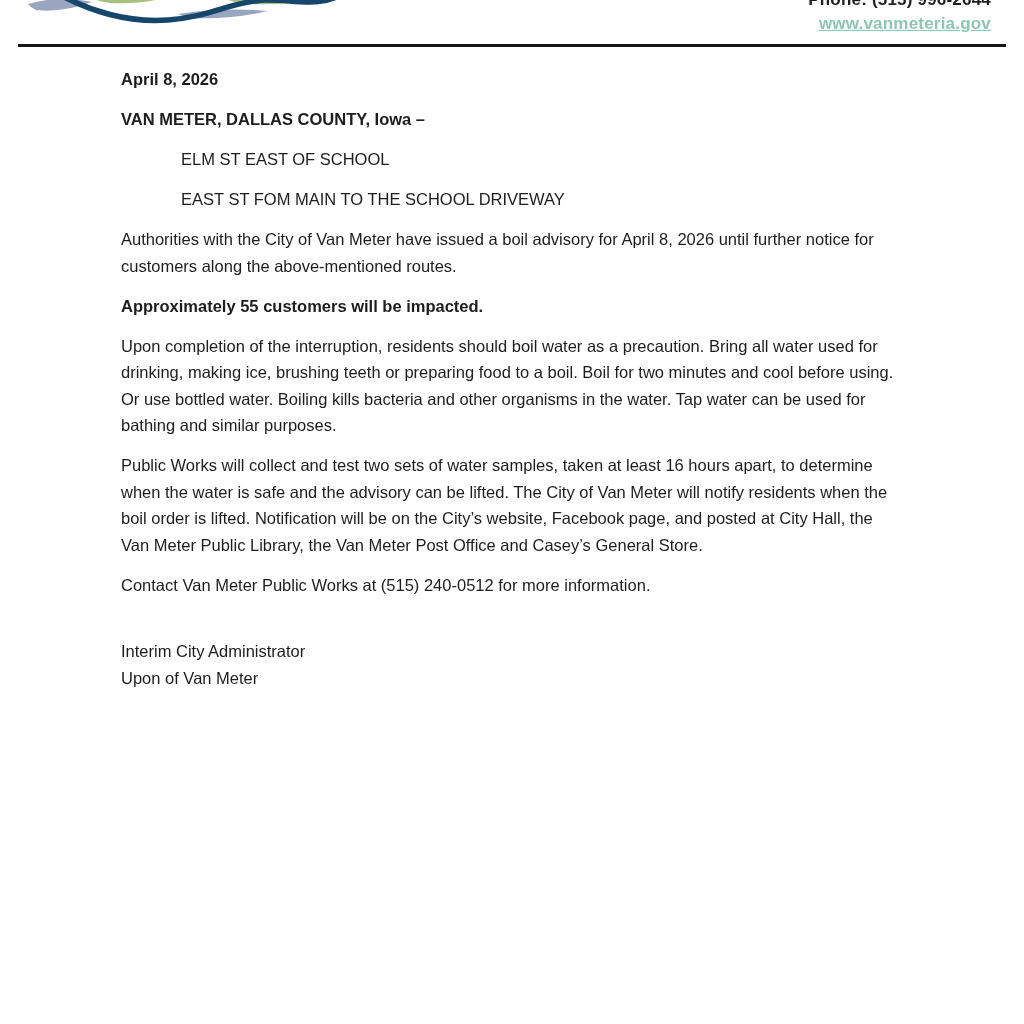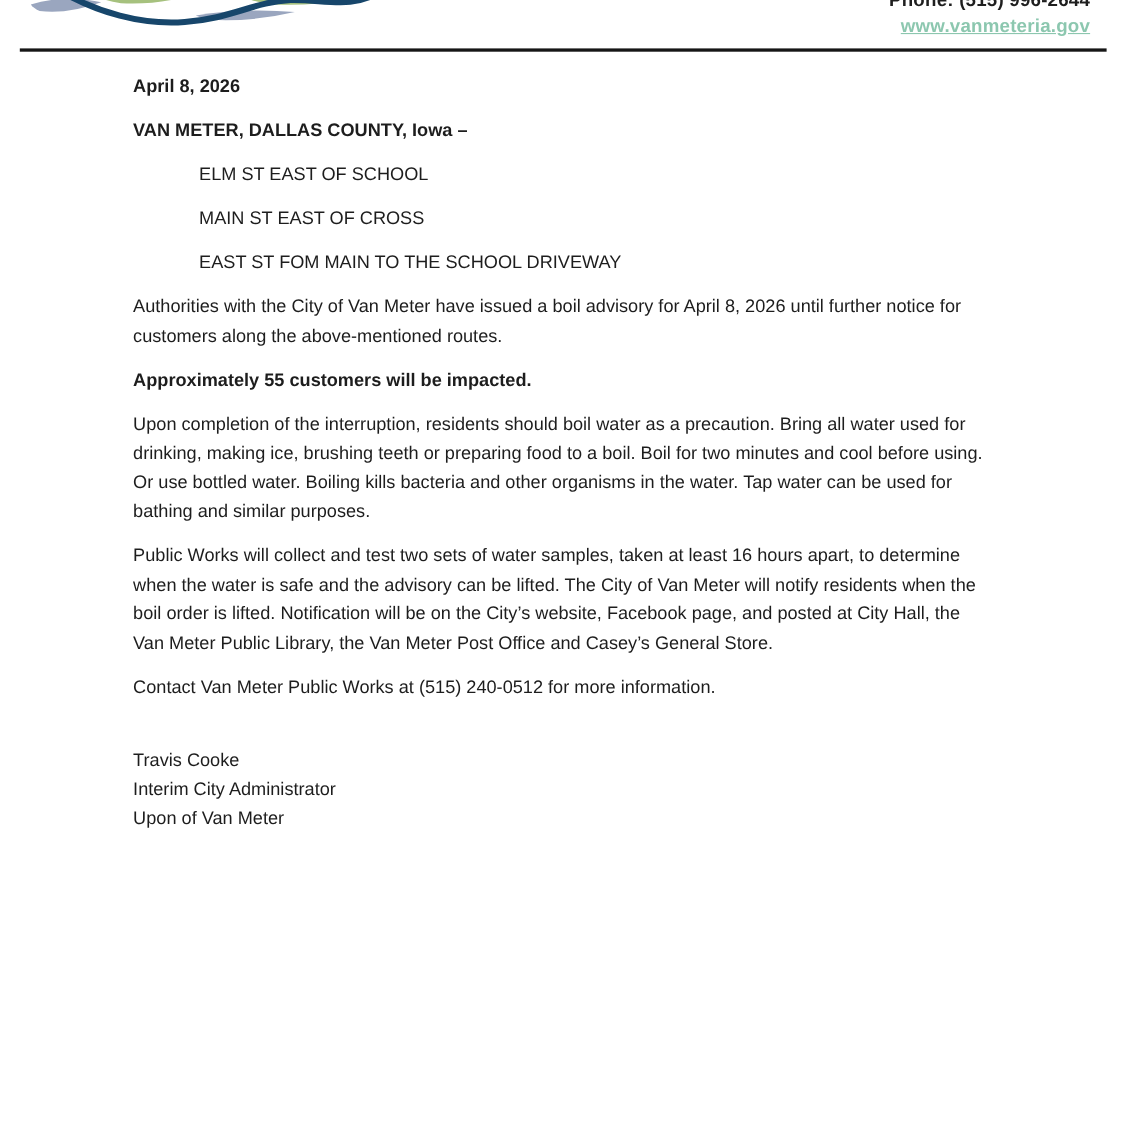--- a/index.html
+++ b/index.html
@@ -91,29 +91,27 @@
     <a class="website-link">www.vanmeteria.gov</a>
   </div>
 
   <div class="header-rule"></div>
 
   <div class="letter-body">
     <p class="b">April 8, 2026</p>
     <p class="b">VAN METER, DALLAS COUNTY, Iowa –</p>
 
     <p class="street">ELM ST EAST OF SCHOOL</p>
-    <p class="street">MAIN ST EAST OF CROSS</p>
     <p class="street">EAST ST FOM MAIN TO THE SCHOOL DRIVEWAY</p>
 
     <p>Authorities with the City of Van Meter have issued a boil advisory for April 8, 2026 until further notice for customers along the above-mentioned routes.</p>
     <p class="b">Approximately 55 customers will be impacted.</p>
     <p>Upon completion of the interruption, residents should boil water as a precaution. Bring all water used for drinking, making ice, brushing teeth or preparing food to a boil. Boil for two minutes and cool before using. Or use bottled water. Boiling kills bacteria and other organisms in the water. Tap water can be used for bathing and similar purposes.</p>
     <p>Public Works will collect and test two sets of water samples, taken at least 16 hours apart, to determine when the water is safe and the advisory can be lifted. The City of Van Meter will notify residents when the boil order is lifted. Notification will be on the City’s website, Facebook page, and posted at City Hall, the Van Meter Public Library, the Van Meter Post Office and Casey’s General Store.</p>
     <p>Contact Van Meter Public Works at (515) 240-0512 for more information.</p>
 
     <div class="signature">
-      <div>Travis Cooke</div>
       <div>Interim City Administrator</div>
       <div>Upon of Van Meter</div>
     </div>
   </div>
 
 </div>
 
 </body></html>

